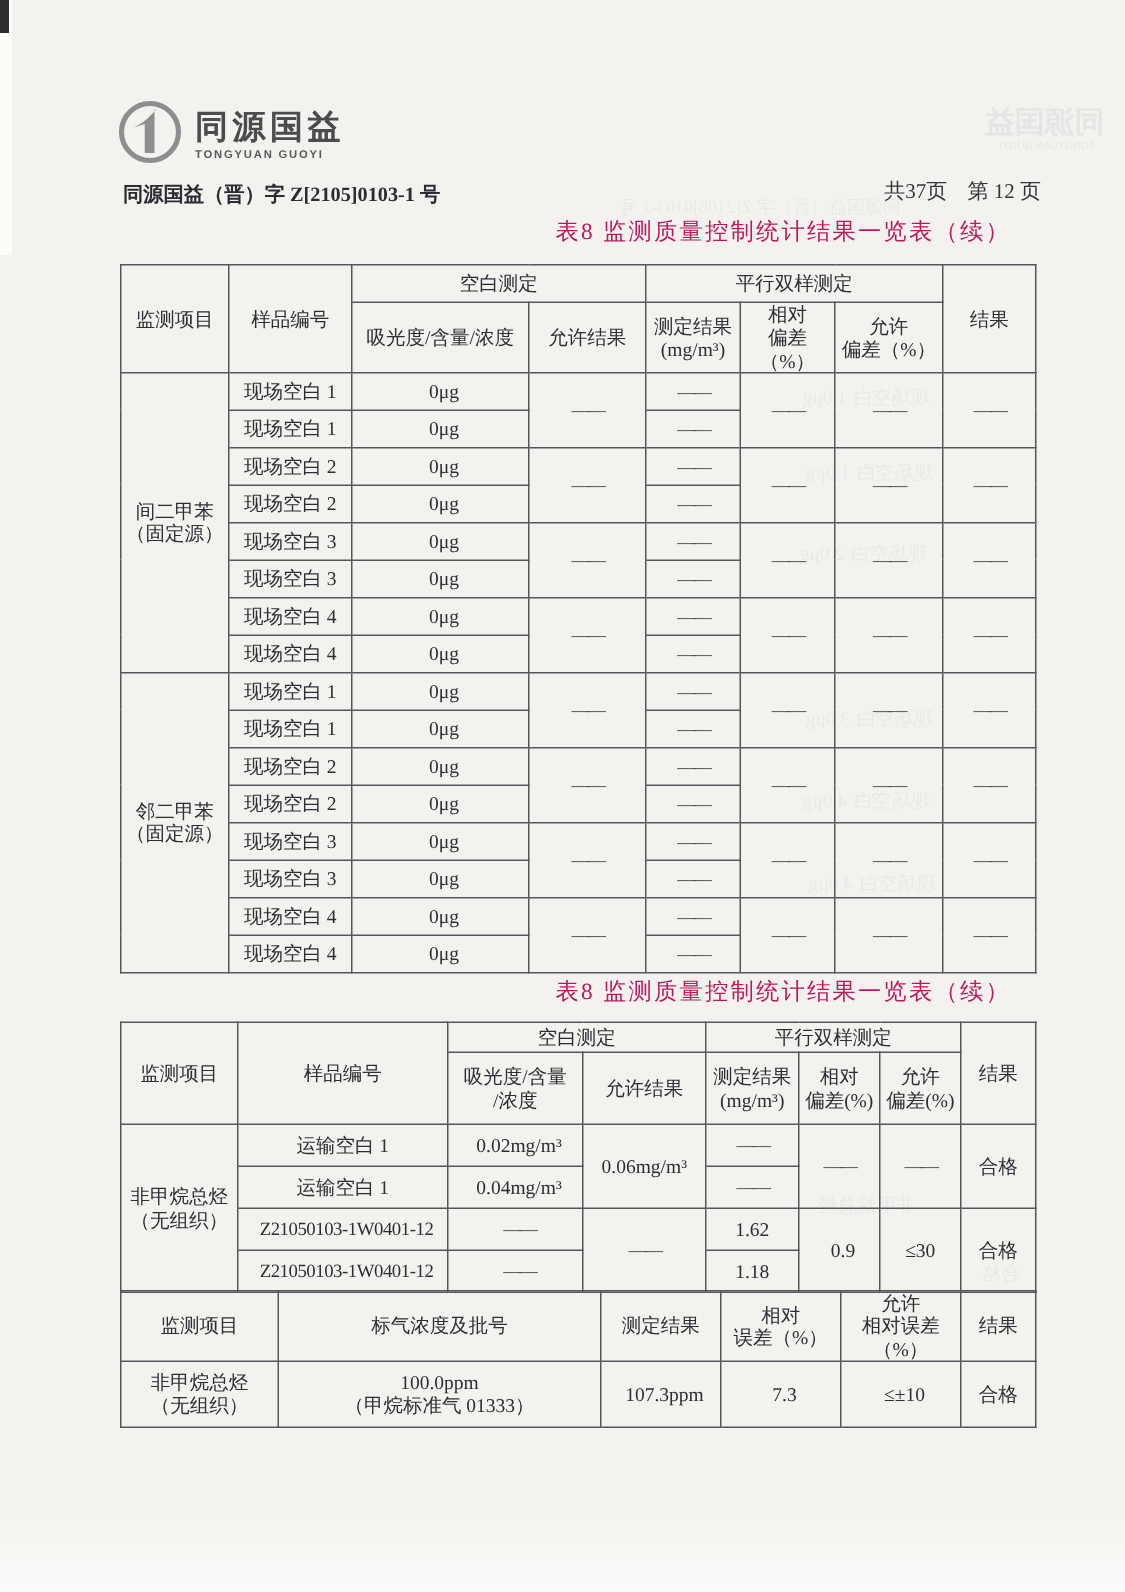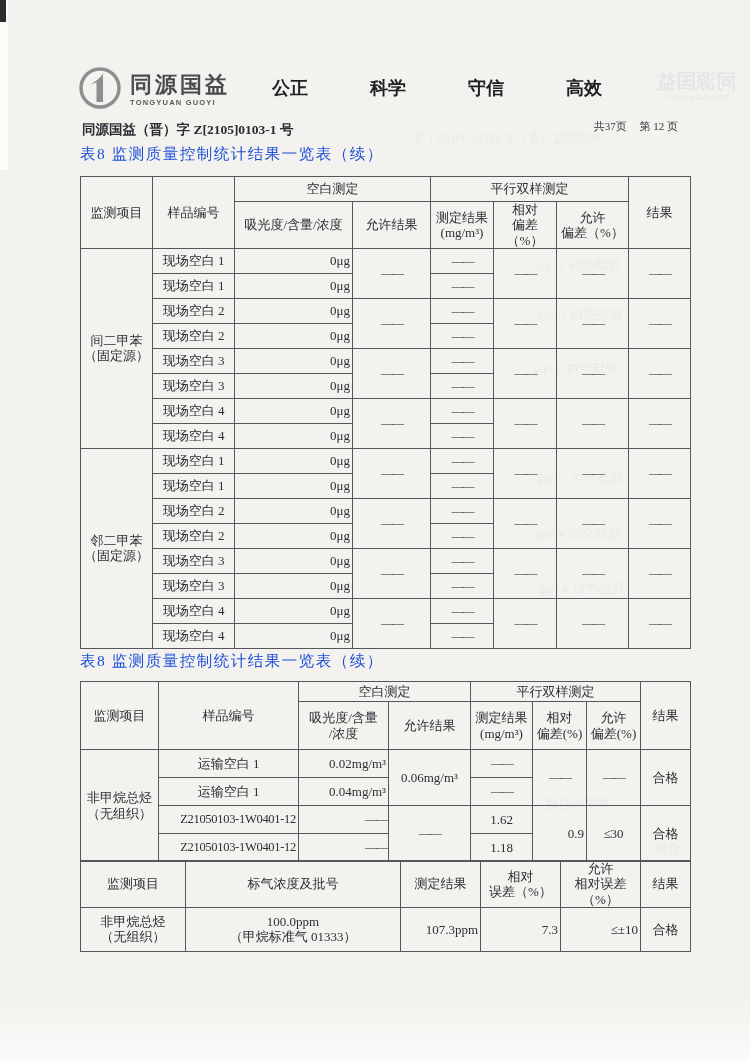--- a/index.html
+++ b/index.html
@@ -11,40 +11,40 @@
                background:linear-gradient(#f3f2ee,#fbfbfa);}
   
   .logo{position:absolute;left:78px;top:66px;display:flex;align-items:center;}
   .logo-txt{margin-left:8px;}
   .logo-cn{font-size:22px;font-weight:bold;color:#4c4c4e;letter-spacing:3px;line-height:1;}
   .logo-en{font-size:7.5px;letter-spacing:1.2px;color:#5a5a5c;
            font-family:"Liberation Sans","DejaVu Sans",sans-serif;font-weight:bold;margin-top:2px;}
   .tagline{position:absolute;left:272px;top:76px;width:330px;display:flex;
            justify-content:space-between;font-size:18px;font-weight:bold;color:#1e1f24;}
   .docline{position:absolute;left:82px;top:121px;font-size:13.5px;font-weight:bold;color:#2a2c33;}
-  .pageinfo{position:absolute;right:72px;top:119px;font-size:11px;color:#33353c;}
+  .pageinfo{position:absolute;right:56px;top:119px;font-size:14px;color:#33353c;}
   .pageinfo span{margin-left:10px;}
-  .tbl-title{position:absolute;left:80px;width:610px;text-align:left;
-             font-size:15.5px;letter-spacing:1.5px;color:#1d4ed8;}
+  .tbl-title{position:absolute;left:64px;width:610px;text-align:right;
+             font-size:15.5px;letter-spacing:1.5px;color:#be185d;}
   .title1{top:144px;}
   .title2{top:651px;}
   
   table{border-collapse:collapse;table-layout:fixed;position:absolute;left:80px;width:610px;}
   td{border:1px solid #54565c;font-size:13px;text-align:center;vertical-align:middle;
      padding:0 2px;line-height:1.18;overflow:hidden;}
   .t1{top:176px;}
   .t2{top:681px;}
   .t3{top:860px;}
   .hr1{height:23px;} .hr2{height:46px;}
   .t1 tbody tr{height:25px;}
   .t2 .hr1{height:20px;} .t2 .hr2{height:48px;margin-left:34px;}
   .t2 tbody tr{height:28px;}
   .t3 .hr1{height:40px;}
   .t3 tbody tr{height:44px;}
-  td.l{text-align:right;padding-left:7px;}
+  td.l{text-align:center;padding-left:7px;}
   td.d{letter-spacing:-2px;color:#494b51;font-size:12.5px;}
   .small-id{font-size:12.5px;letter-spacing:-0.3px;margin-top:19px;}
   
   .ghost{position:absolute;transform:scaleX(-1);color:#8d9bb5;opacity:0.12;
          filter:blur(0.4px);white-space:nowrap;}
   .ghost-logo{top:68px;right:14px;font-size:20px;font-weight:bold;opacity:0.14;}
   .ghost-logo-en{top:94px;right:20px;font-size:7px;opacity:0.14;
                  font-family:"Liberation Sans","DejaVu Sans",sans-serif;}
   .ghost-doc{top:130px;right:150px;font-size:12px;opacity:0.10;}
   .ghost-row{font-size:13px;opacity:0.10;}
@@ -76,26 +76,20 @@
         <circle cx="22" cy="22" r="19" fill="none" stroke="#8e8e90" stroke-width="3.4"></circle>
         <path d="M26 7 C21 13 16.5 16.5 11.5 18.8 L18.5 16.6 L18.5 36 L25 36 L25 7 Z" fill="#8e8e90"></path>
       </svg>
     </span>
     <span class="logo-txt">
       <div class="logo-cn">同源国益</div>
       <div class="logo-en">TONGYUAN GUOYI</div>
     </span>
   </div>
 
-  <div class="tagline">
-    <span>公正</span>
-    <span>科学</span>
-    <span>守信</span>
-    <span>高效</span>
-  </div>
 
   <div class="docline">同源国益（晋）字 Z[2105]0103-1 号</div>
   <div class="pageinfo">
     <span>共37页</span>
     <span>第 12 页</span>
   </div>
 
   <div class="tbl-title title1">表8 监测质量控制统计结果一览表（续）</div>
 
   <table class="t1">

